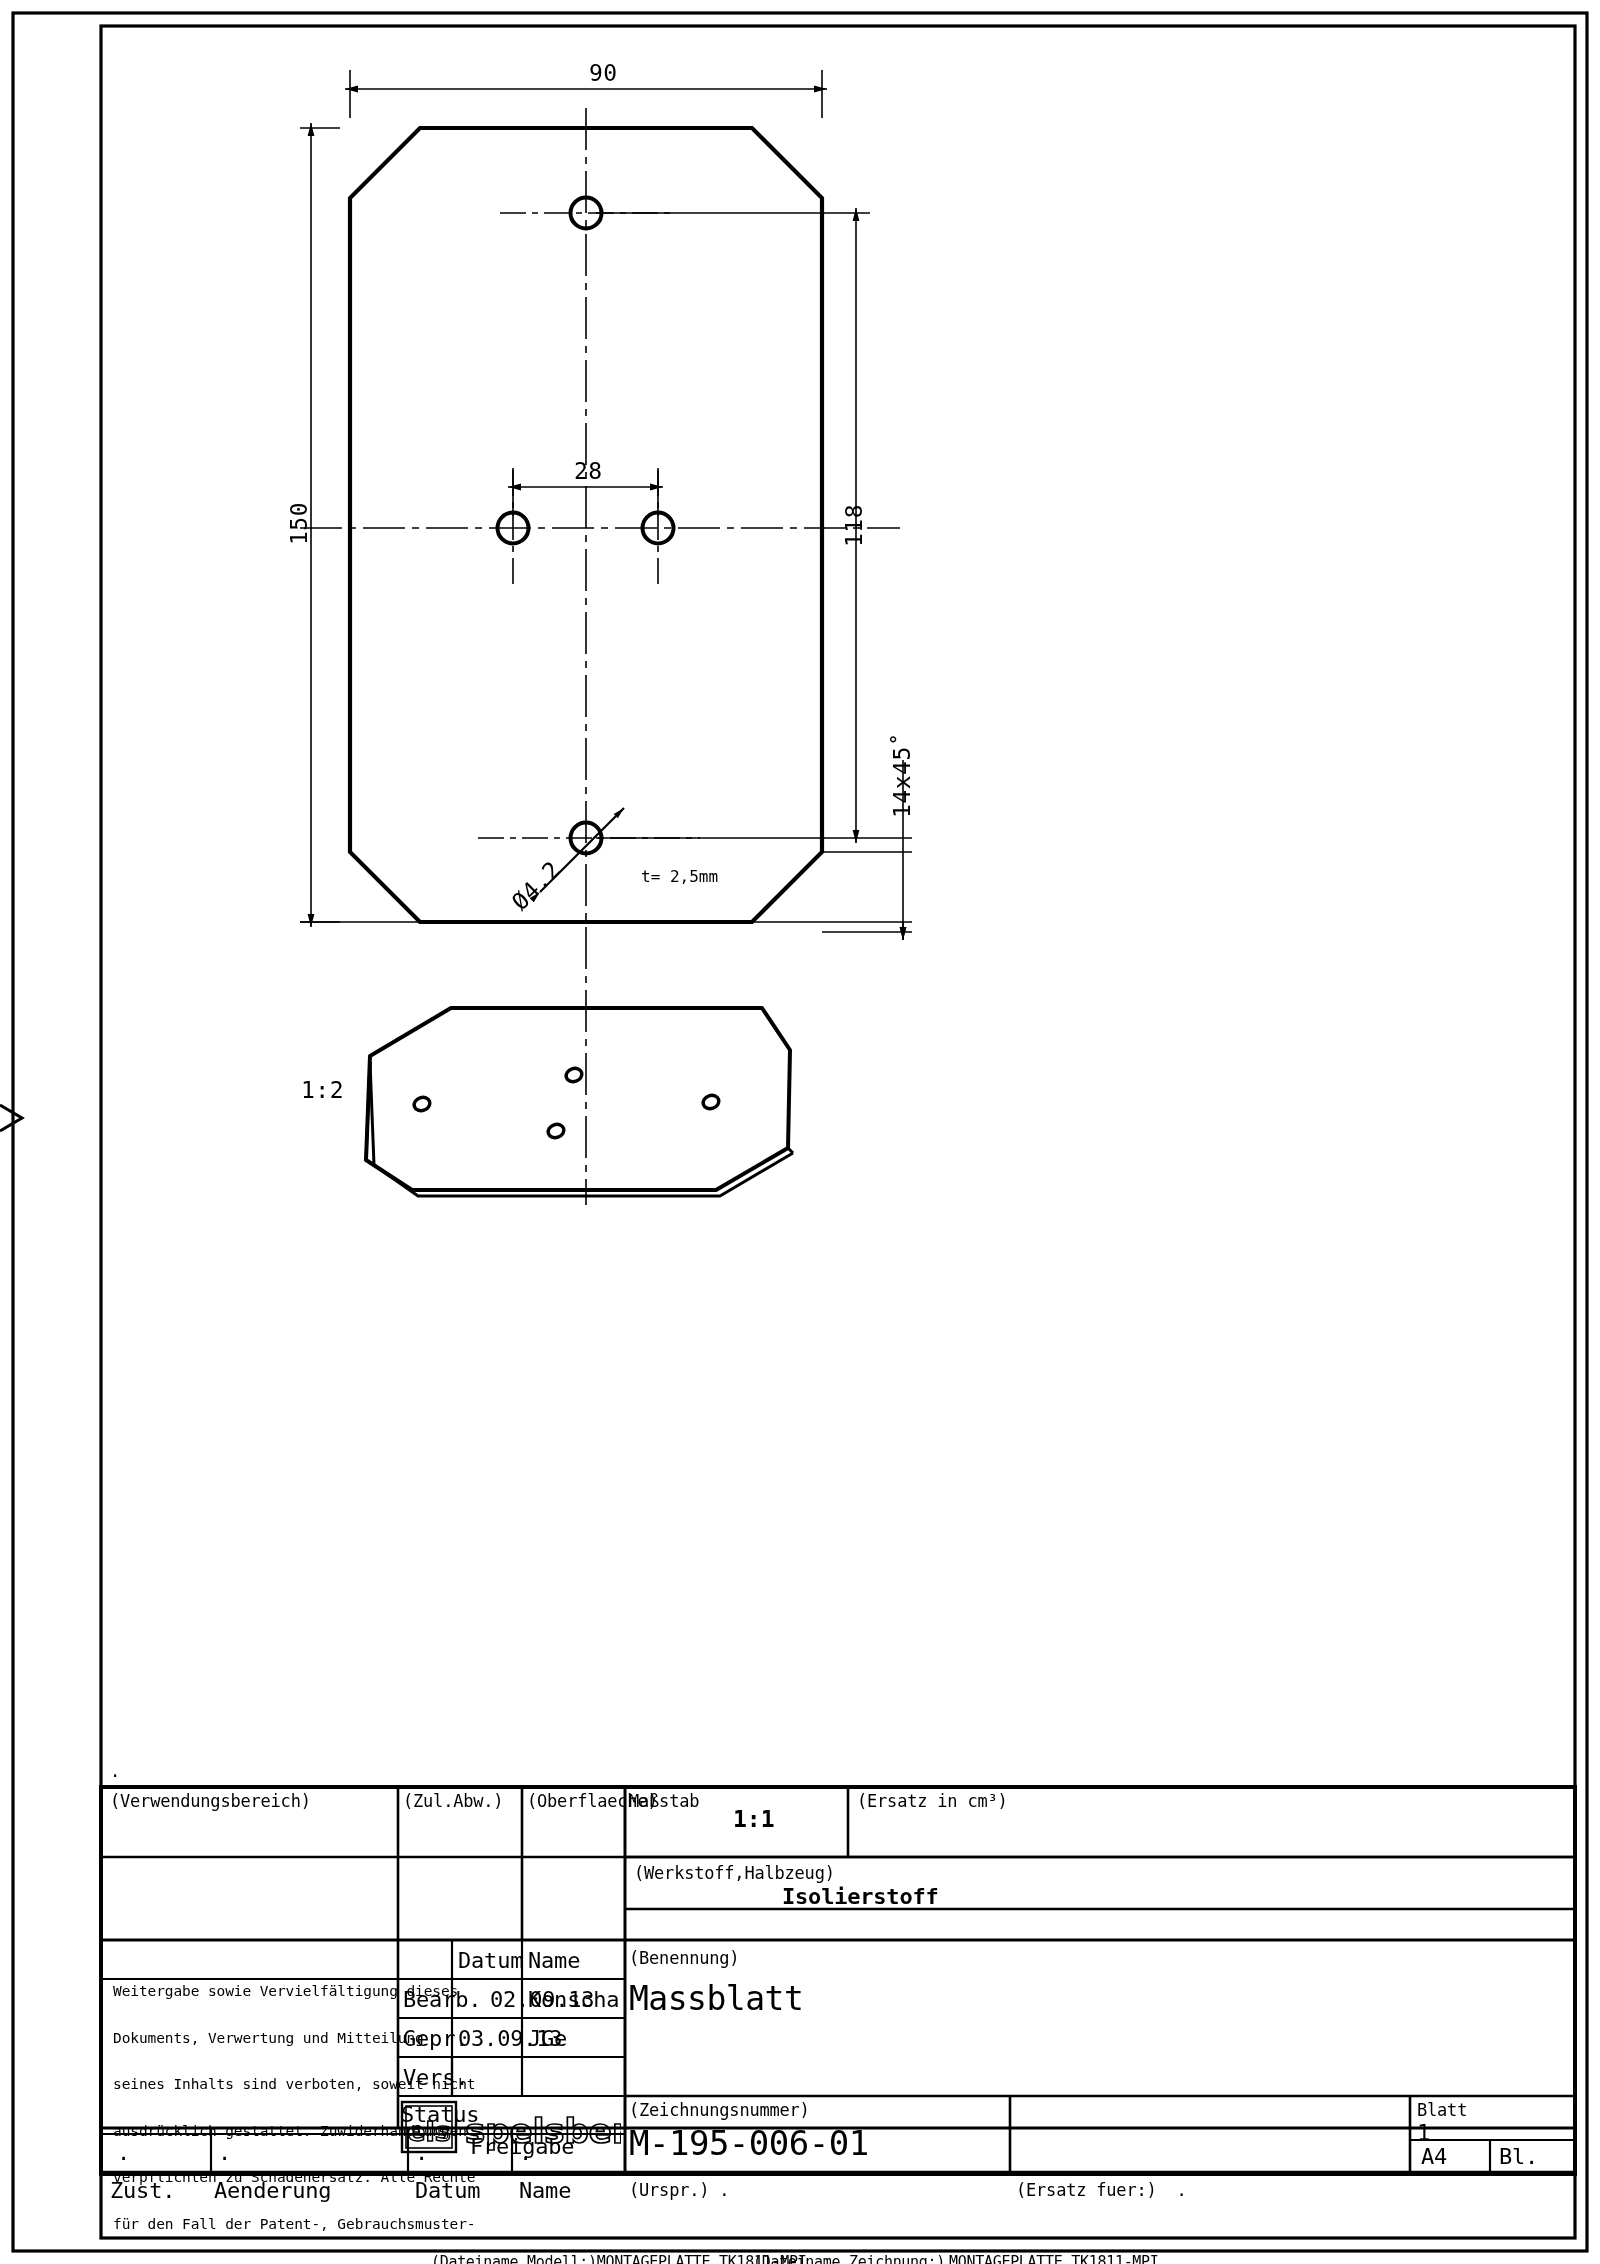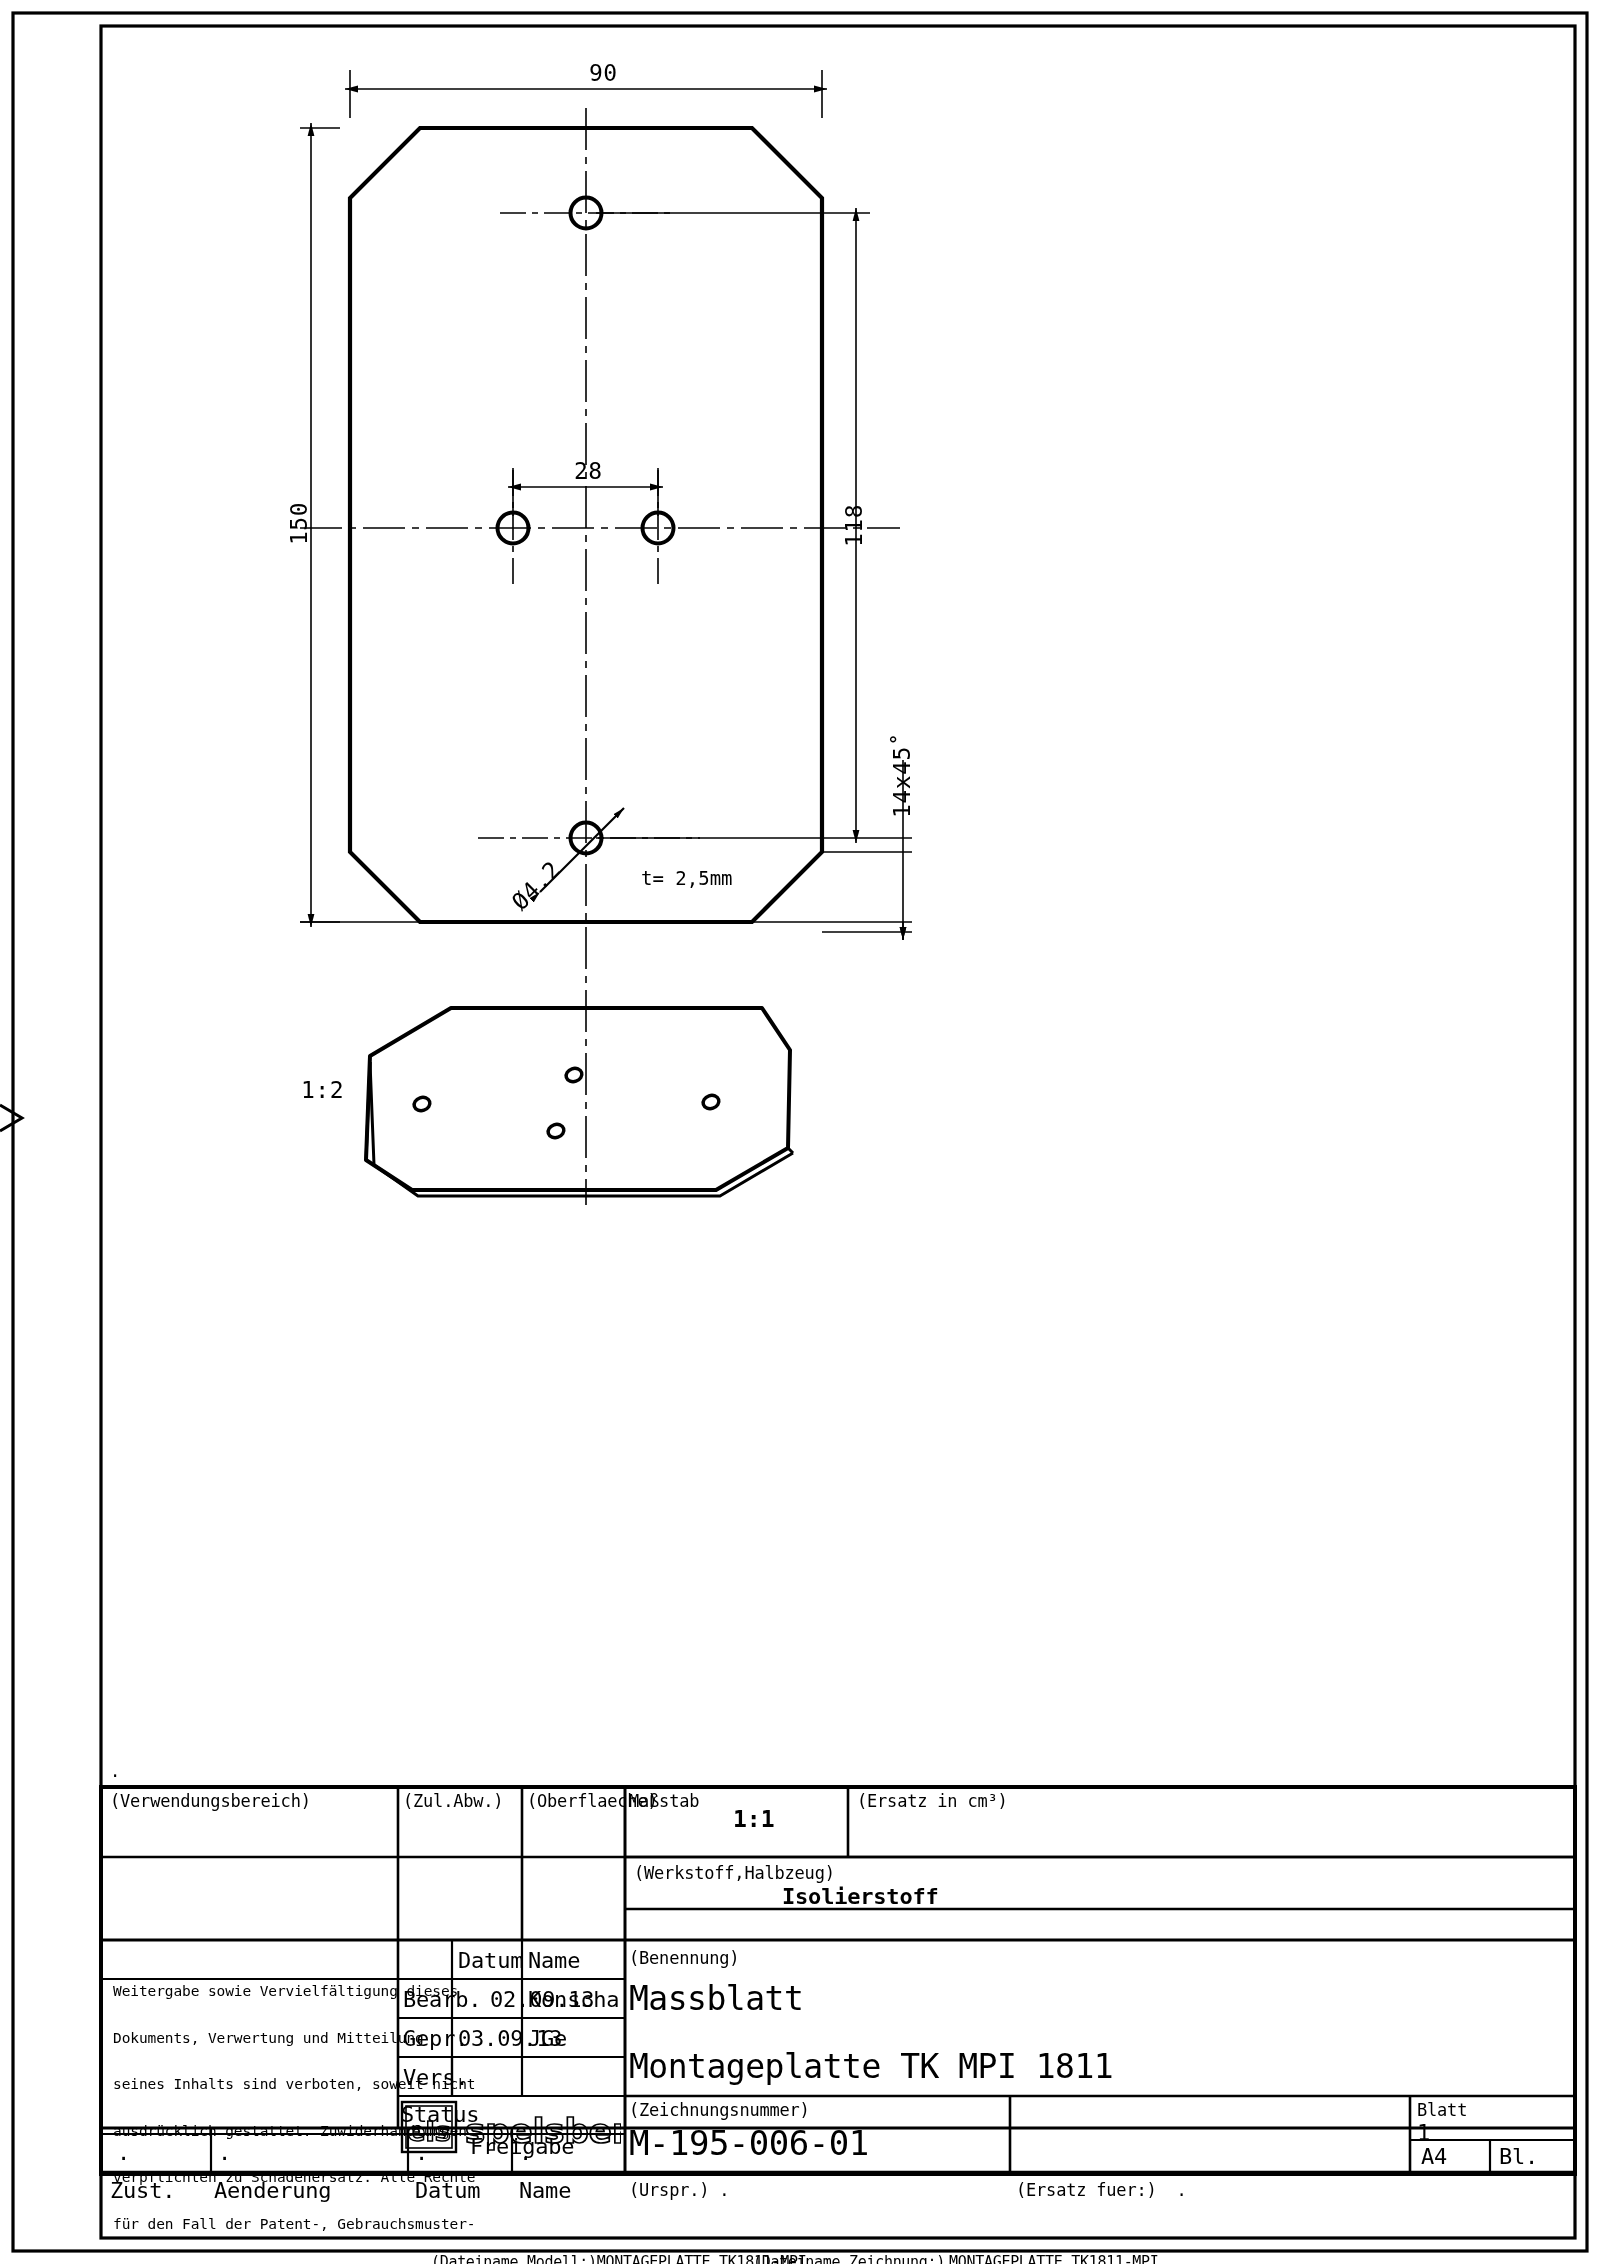--- a/index.html
+++ b/index.html
@@ -27,21 +27,21 @@
     height: 2264px;
   }
   .txt {
     position: absolute;
     font-family: "DejaVu Sans Mono", "Liberation Mono", monospace;
     white-space: pre;
     line-height: 1;
     color: #000;
   }
   .dim { font-size: 23px; letter-spacing: 0.5px; }
-  .note { font-size: 19px; }
+  .note { font-size: 16px; }
   .tb-label { font-size: 17px; letter-spacing: -0.2px; }
   .tb-val  { font-size: 22px; letter-spacing: -0.2px; }
   .tb-big  { font-size: 23px; letter-spacing: 0px; }
   .tb-bold { font-weight: bold; }
   .legal { font-size: 14.5px; line-height: 15.5px; letter-spacing: -0.1px; }
   .footer { font-size: 15px; letter-spacing: -0.3px; }
   .rot90 {
     transform-origin: 0 0;
     transform: rotate(-90deg);
   }
@@ -253,21 +253,20 @@
 
   <div class="txt tb-val" style="left:403px; top:2067px;">Vers.</div>
 
   <div class="txt tb-val" style="left:401px; top:2104px;">Status</div>
   <div class="txt tb-val" style="left:470px; top:2104px;margin-top:32px;">Freigabe</div>
 
   <div class="txt tb-label" style="left:629px; top:1950px;">(Benennung)</div>
 
   <div class="txt" style="left:629px; top:1982px; font-size:33px; letter-spacing:-0.5px;">Massblatt</div>
 
-  <div class="txt" style="left:629px; top:2050px; font-size:33px; letter-spacing:-0.5px;">Montageplatte TK MPI 1811</div>
 
   <div class="txt tb-label" style="left:629px; top:2102px;">(Zeichnungsnummer)</div>
 
   <div class="txt" style="left:629px; top:2126px; font-size:34px; letter-spacing:-0.5px;">M-195-006-01</div>
 
   <div class="txt tb-label" style="left:1417px; top:2102px;">Blatt</div>
   <div class="txt tb-val" style="left:1417px; top:2122px;">1</div>
   <div class="txt tb-val" style="left:1421px; top:2146px;">A4</div>
   <div class="txt tb-val" style="left:1499px; top:2146px;">Bl.</div>
 

